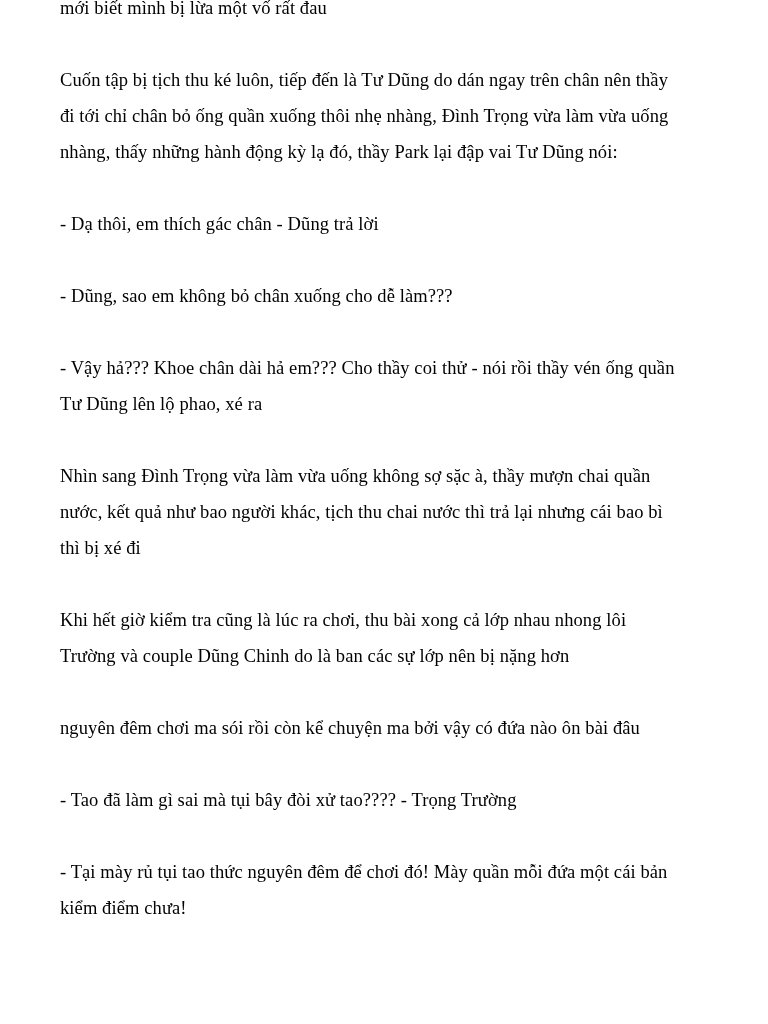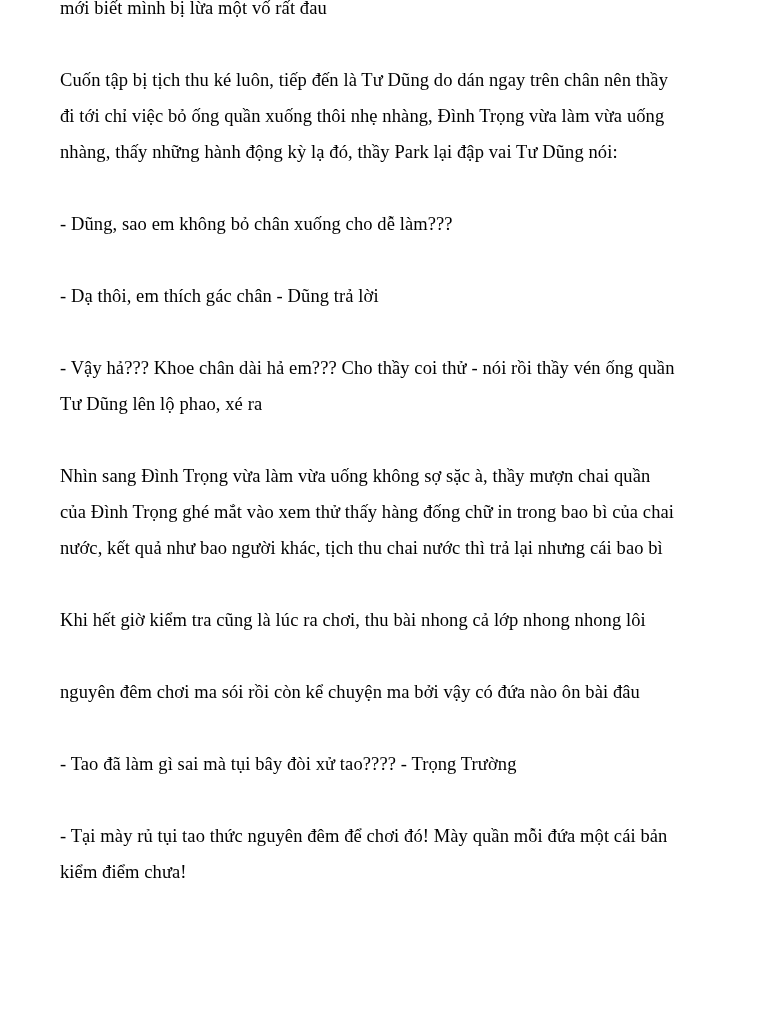--- a/index.html
+++ b/index.html
@@ -41,40 +41,41 @@
 </head>
 <body style="background: rgb(255, 255, 255);">
 
 <main class="reader-page">
   <article class="story" id="story" style="color: rgb(0, 0, 0);">
       <p class="para">
         <span class="line">mới biết mình bị lừa một vố rất đau</span>
       </p>
       <p class="para">
         <span class="line">Cuốn tập bị tịch thu ké luôn, tiếp đến là Tư Dũng do dán ngay trên chân nên thầy</span>
-        <span class="line">đi tới chỉ việc bỏ ống quần xuống thôi nhẹ nhàng, Đình Trọng vừa làm vừa uống</span>
+        <span class="line">đi tới chỉ chân bỏ ống quần xuống thôi nhẹ nhàng, Đình Trọng vừa làm vừa uống</span>
         <span class="line">nhàng, thấy những hành động kỳ lạ đó, thầy Park lại đập vai Tư Dũng nói:</span>
       </p>
       <p class="para">
-        <span class="line">- Dũng, sao em không bỏ chân xuống cho dễ làm???</span>
+        <span class="line">- Dạ thôi, em thích gác chân - Dũng trả lời</span>
       </p>
       <p class="para">
-        <span class="line">- Dạ thôi, em thích gác chân - Dũng trả lời</span>
+        <span class="line">- Dũng, sao em không bỏ chân xuống cho dễ làm???</span>
       </p>
       <p class="para">
         <span class="line">- Vậy hả??? Khoe chân dài hả em??? Cho thầy coi thử - nói rồi thầy vén ống quần</span>
         <span class="line">Tư Dũng lên lộ phao, xé ra</span>
       </p>
       <p class="para">
         <span class="line">Nhìn sang Đình Trọng vừa làm vừa uống không sợ sặc à, thầy mượn chai quần</span>
-        <span class="line">của Đình Trọng ghé mắt vào xem thử thấy hàng đống chữ in trong bao bì của chai</span>
         <span class="line">nước, kết quả như bao người khác, tịch thu chai nước thì trả lại nhưng cái bao bì</span>
+        <span class="line">thì bị xé đi</span>
       </p>
       <p class="para">
-        <span class="line">Khi hết giờ kiểm tra cũng là lúc ra chơi, thu bài nhong cả lớp nhong nhong lôi</span>
+        <span class="line">Khi hết giờ kiểm tra cũng là lúc ra chơi, thu bài xong cả lớp nhau nhong lôi</span>
+        <span class="line">Trường và couple Dũng Chinh do là ban các sự lớp nên bị nặng hơn</span>
       </p>
       <p class="para">
         <span class="line">nguyên đêm chơi ma sói rồi còn kể chuyện ma bởi vậy có đứa nào ôn bài đâu</span>
       </p>
       <p class="para">
         <span class="line">- Tao đã làm gì sai mà tụi bây đòi xử tao???? - Trọng Trường</span>
       </p>
       <p class="para">
         <span class="line">- Tại mày rủ tụi tao thức nguyên đêm để chơi đó! Mày quần mỗi đứa một cái bản</span>
         <span class="line">kiểm điểm chưa!</span>

